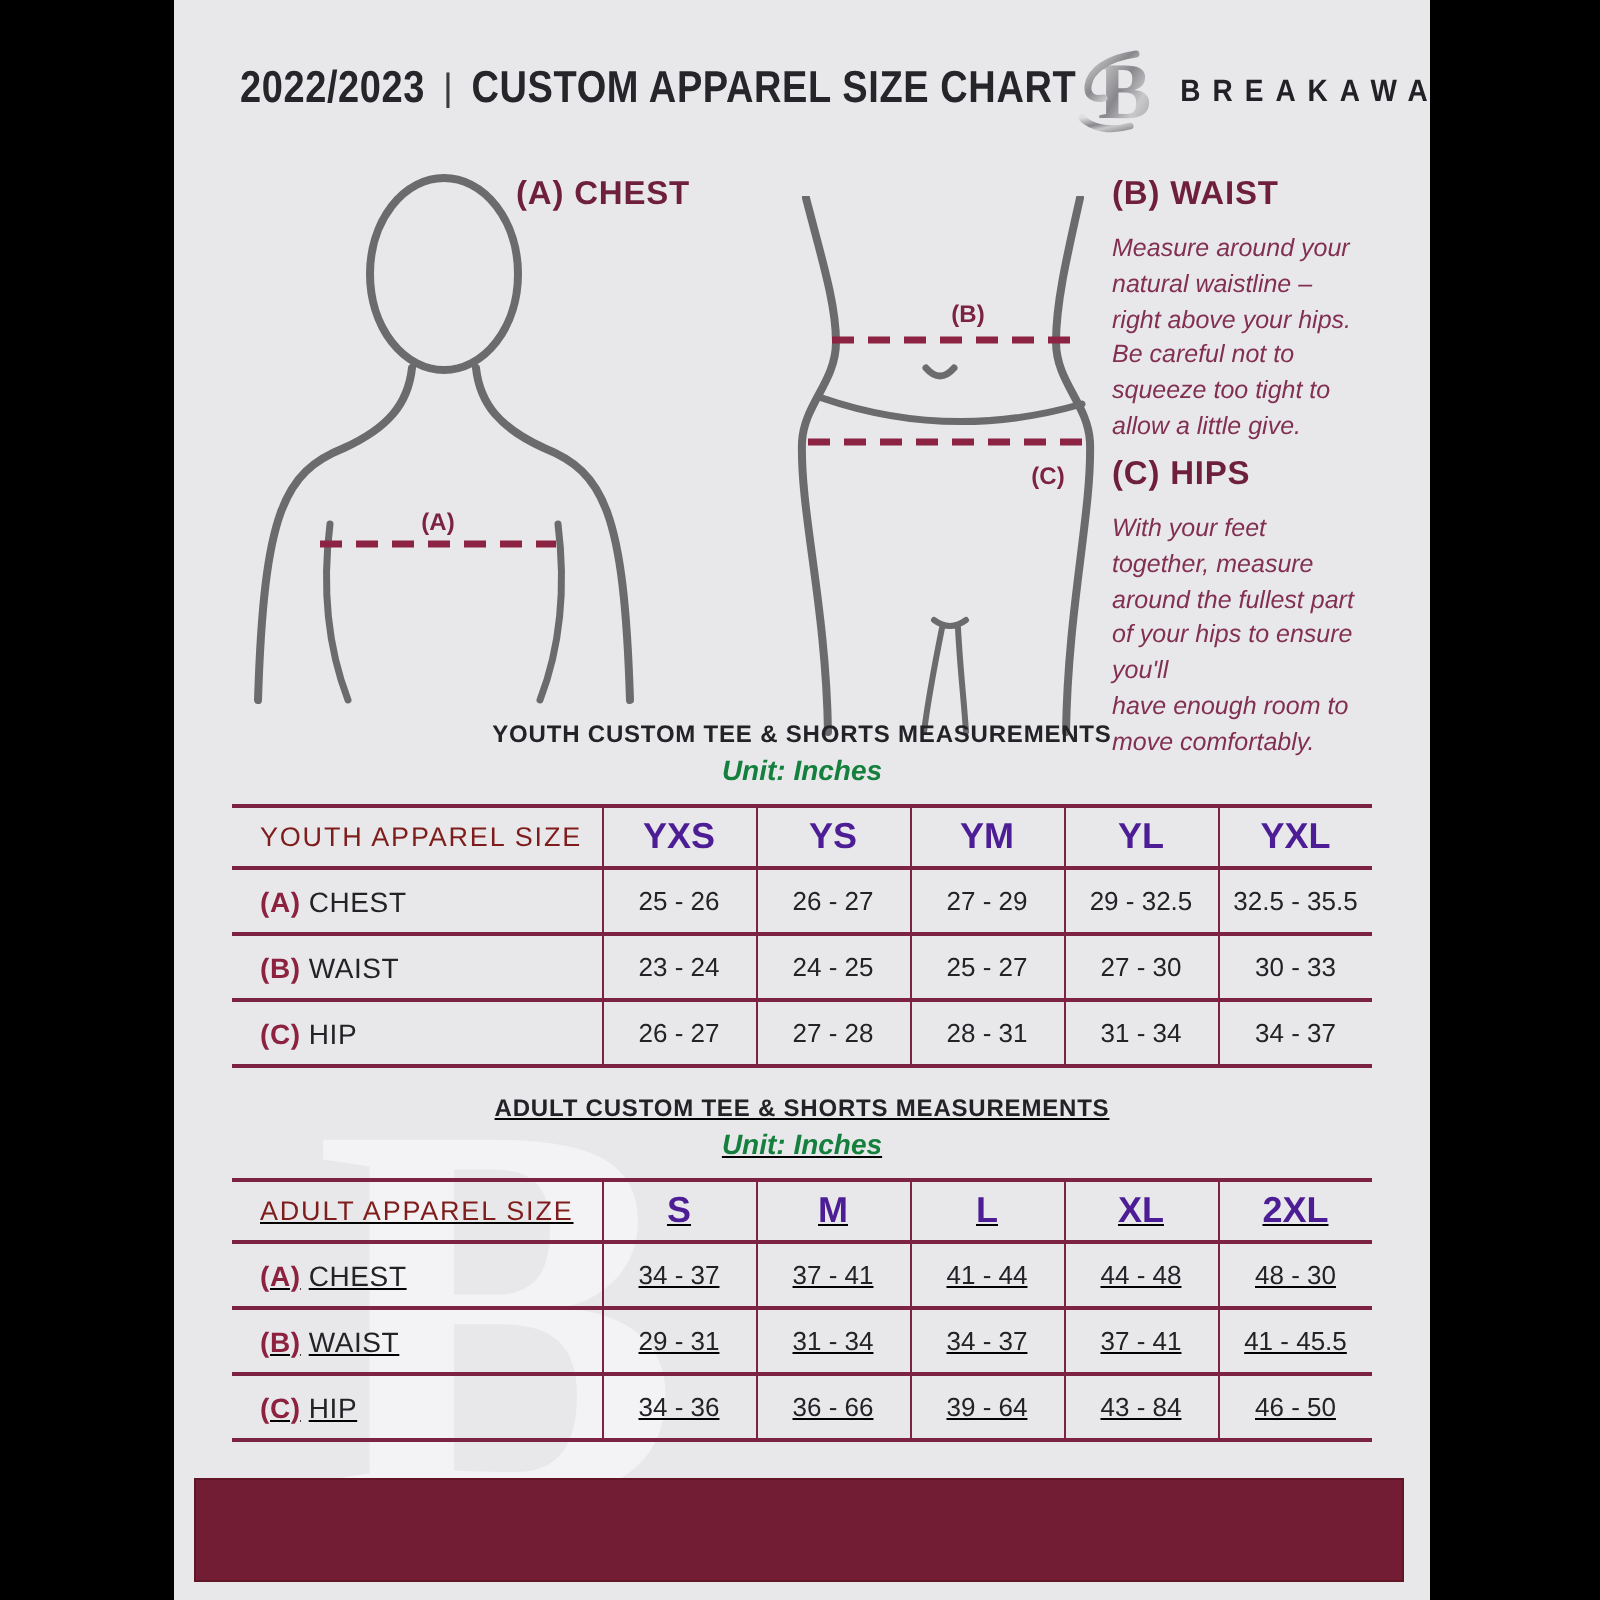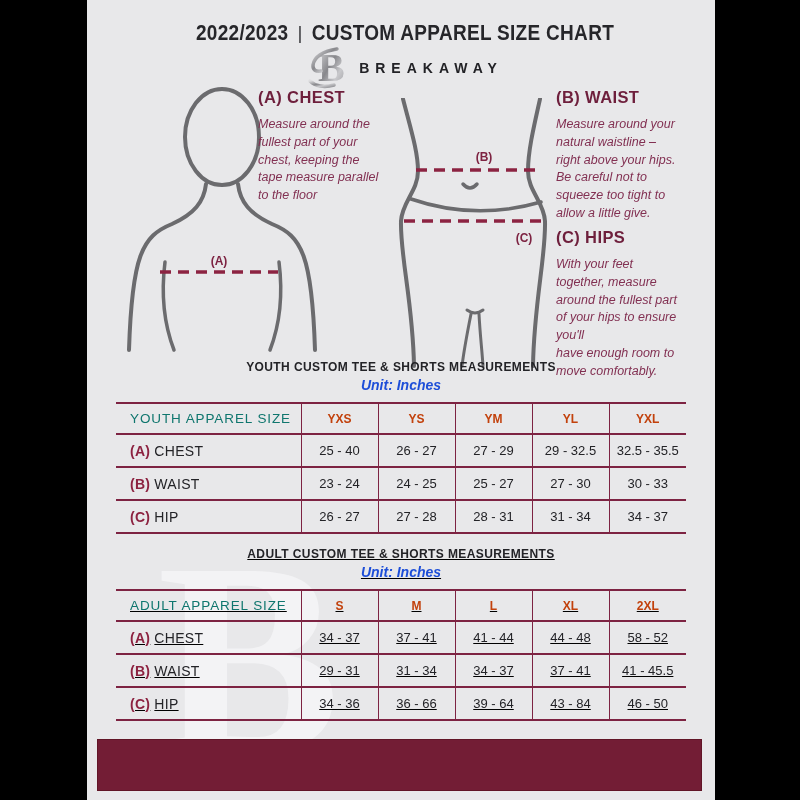--- a/index.html
+++ b/index.html
@@ -15,21 +15,21 @@
 
   .watermark {
     position:absolute; left:70px; top:535px; z-index:0;
     font-family:"Liberation Serif", serif; font-weight:bold;
     font-size:275px; line-height:0.9; color:rgba(252,252,254,0.55);
   }
 
   
   .header {
     position:absolute; left:33px; right:25px; top:22px; z-index:1;
-    display:flex; align-items:center;flex-direction:column;
+    display:flex; align-items:center;
   }
   .header-title { color:#26262a; font-weight:bold; font-size:19px; letter-spacing:0.3px; white-space:nowrap; }
   .header-title .cond { display:inline-block; transform:scaleY(1.18); transform-origin:center; }
   .header-title .divider { font-weight:normal; margin:0 9px; color:#3a3a3e; }
   .brand { display:flex; align-items:center; gap:10px; }
   .brand-name { font-weight:bold; font-size:14px; letter-spacing:6px; color:#222226; transform:scaleY(1.1); }
 
   
   .guide { position:absolute; left:0; top:78px; width:628px; height:288px; z-index:1; }
   .fig { position:absolute; }
@@ -38,32 +38,32 @@
   .note { position:absolute; color:#7d2746; }
   .note h3 { margin:0 0 9px 0; font-size:16.5px; font-weight:bold; color:#6e1f3c; letter-spacing:0.4px; }
   .note p { margin:0; font-style:italic; font-weight:500; font-size:12.5px; line-height:1.42; white-space:pre-line; color:#823052; }
   .note-chest { left:171px; top:10px; width:158px; }
   .note-waist { left:469px; top:10px; width:160px; }
   .note-hips  { left:469px; top:150px; width:162px; }
 
   
   .tables { position:absolute; left:0; top:360px; width:628px; z-index:1; text-align:center; }
   .table-title { margin:0; font-size:12px; font-weight:bold; color:#232327; letter-spacing:0.4px; }
-  .unit { font-style:italic; font-weight:600; font-size:14px; color:#1d4ed8; margin:3px 0 9px 0; }
+  .unit { font-style:italic; font-weight:600; font-size:14px; color:#15803d; margin:3px 0 9px 0; }
   table.size-table {
     width:570px; margin:0 auto; border-collapse:collapse; table-layout:fixed;
     border-top:2px solid #7d2342;
   }
   table.size-table col.c0 { width:185px; }
   table.size-table tr { border-bottom:2px solid #7d2342; }
   table.size-table th + th, table.size-table td + td { border-left:1.5px solid #7d2342; }
   table.size-table thead tr { height:31px; }
   table.size-table tbody tr { height:33px; }
-  th { font-size:12px; font-weight:bold; color:#c2410c; }
-  th.lbl { font-weight:normal; text-align:left; padding-left:14px; letter-spacing:0.9px; font-size:13.5px; color:#0f766e; }
+  th { font-size:18px; font-weight:bold; color:#4c1d95; }
+  th.lbl { font-weight:normal; text-align:left; padding-left:14px; letter-spacing:0.9px; font-size:13.5px; color:#7f1d1d; }
   td { font-size:13px; color:#232327; }
   td.lbl { text-align:left; padding-left:14px; font-size:14px; letter-spacing:0.3px; }
   td.lbl .key { color:#8c2240; font-weight:bold; margin-right:4px; }
   .adult-block { margin-top:13px;text-decoration:underline; }
 
   
   .footer-bar {
     position:absolute; left:10px; top:739px; width:605px; height:52px; z-index:1;
     background:#731d35; border:1px solid #611527; box-sizing:border-box;
   }
@@ -125,25 +125,20 @@
         <path d="M92 216 C 93 236, 95 252, 96 268" stroke-width="3"></path>
       </g>
       <path d="M29 72 L 152 72" fill="none" stroke="#8c2342" stroke-width="3.5" stroke-dasharray="11 7"></path>
       <text x="97" y="63" text-anchor="middle" font-size="12" font-weight="bold" fill="#7d2342">(B)</text>
       <path d="M17 123 L 161 123" fill="none" stroke="#8c2342" stroke-width="3.5" stroke-dasharray="11 7"></path>
       <text x="137" y="144" text-anchor="middle" font-size="12" font-weight="bold" fill="#7d2342">(C)</text>
     </svg>
 
     <div class="note note-chest">
       <h3>(A) CHEST</h3>
-      <p>Measure around the
-fullest part of your
-chest, keeping the
-tape measure parallel
-to the floor</p>
     </div>
 
     <div class="note note-waist">
       <h3>(B) WAIST</h3>
       <p>Measure around your
 natural waistline –
 right above your hips.
 Be careful not to
 squeeze too tight to
 allow a little give.</p>
@@ -181,21 +176,21 @@
           <th>YXS</th>
           <th>YS</th>
           <th>YM</th>
           <th>YL</th>
           <th>YXL</th>
         </tr>
       </thead>
       <tbody>
         <tr>
           <td class="lbl"><span class="key">(A)</span><span>CHEST</span></td>
-          <td>25 - 40</td>
+          <td>25 - 26</td>
           <td>26 - 27</td>
           <td>27 - 29</td>
           <td>29 - 32.5</td>
           <td>32.5 - 35.5</td>
         </tr>
         <tr>
           <td class="lbl"><span class="key">(B)</span><span>WAIST</span></td>
           <td>23 - 24</td>
           <td>24 - 25</td>
           <td>25 - 27</td>
@@ -236,21 +231,21 @@
             <th>2XL</th>
           </tr>
         </thead>
         <tbody>
           <tr>
             <td class="lbl"><span class="key">(A)</span><span>CHEST</span></td>
             <td>34 - 37</td>
             <td>37 - 41</td>
             <td>41 - 44</td>
             <td>44 - 48</td>
-            <td>58 - 52</td>
+            <td>48 - 30</td>
           </tr>
           <tr>
             <td class="lbl"><span class="key">(B)</span><span>WAIST</span></td>
             <td>29 - 31</td>
             <td>31 - 34</td>
             <td>34 - 37</td>
             <td>37 - 41</td>
             <td>41 - 45.5</td>
           </tr>
           <tr>

